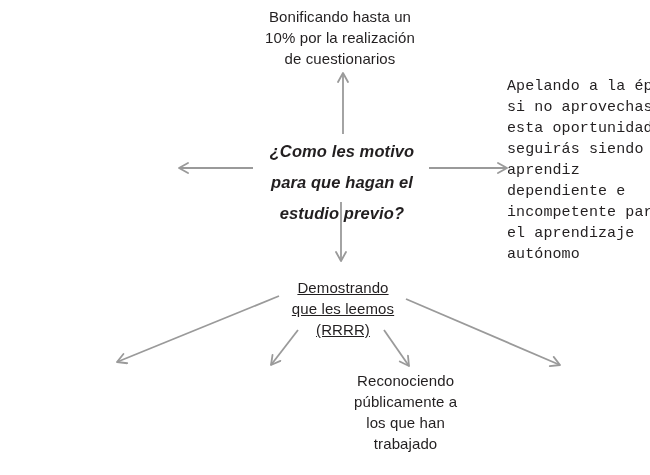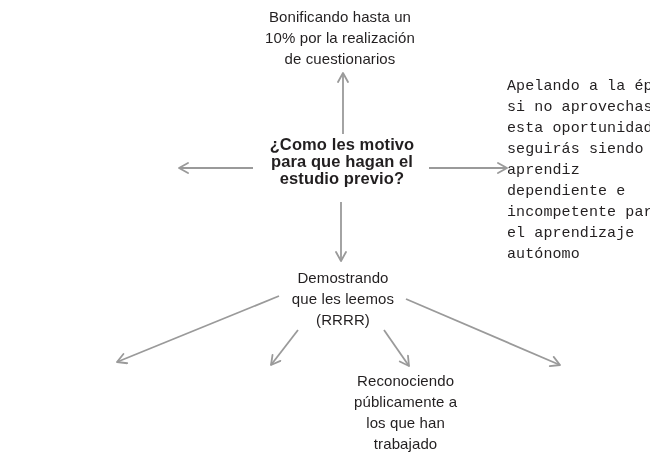--- a/index.html
+++ b/index.html
@@ -35,27 +35,28 @@
     white-space: pre;
     font-size: 15px;
     line-height: 21px;
     color: var(--text-color);
     letter-spacing: 0.1px;
   }
   .node.centered { text-align: center; transform: translateX(-50%); }
   .node.question {
     font-weight: bold;
     font-size: 16.5px;
-    line-height: 17px;
+    line-height: 31px;
+    font-style: italic;
   }
   .node.top-label    { left: 323px; top: 6px;   }
   .node.left-label   { left: 10px;  top: 119px; }
   .node.question     { left: 325px; top: 136px; }
   .node.right-label  { left: 490px; top: 76px; font-family: Liberation Mono, monospace;  }
-  .node.middle-label { left: 326px; top: 267px; }
+  .node.middle-label { left: 326px; top: 277px; text-decoration: underline; }
   .node.bottom-1 { left: 28px;  top: 370px; }
   .node.bottom-2 { left: 185px; top: 370px; }
   .node.bottom-3 { left: 337px; top: 370px; text-align: center; }
   .node.bottom-4 { left: 492px; top: 369px; }
 </style>
 </head>
 <body>
 
 <div class="canvas">
 

